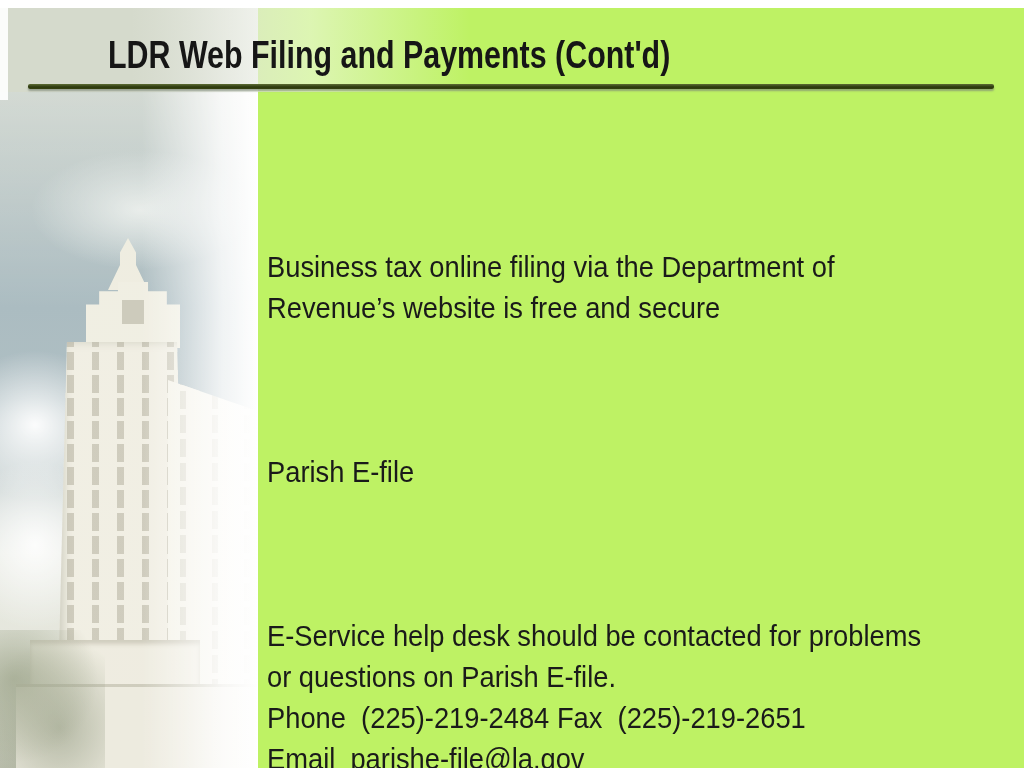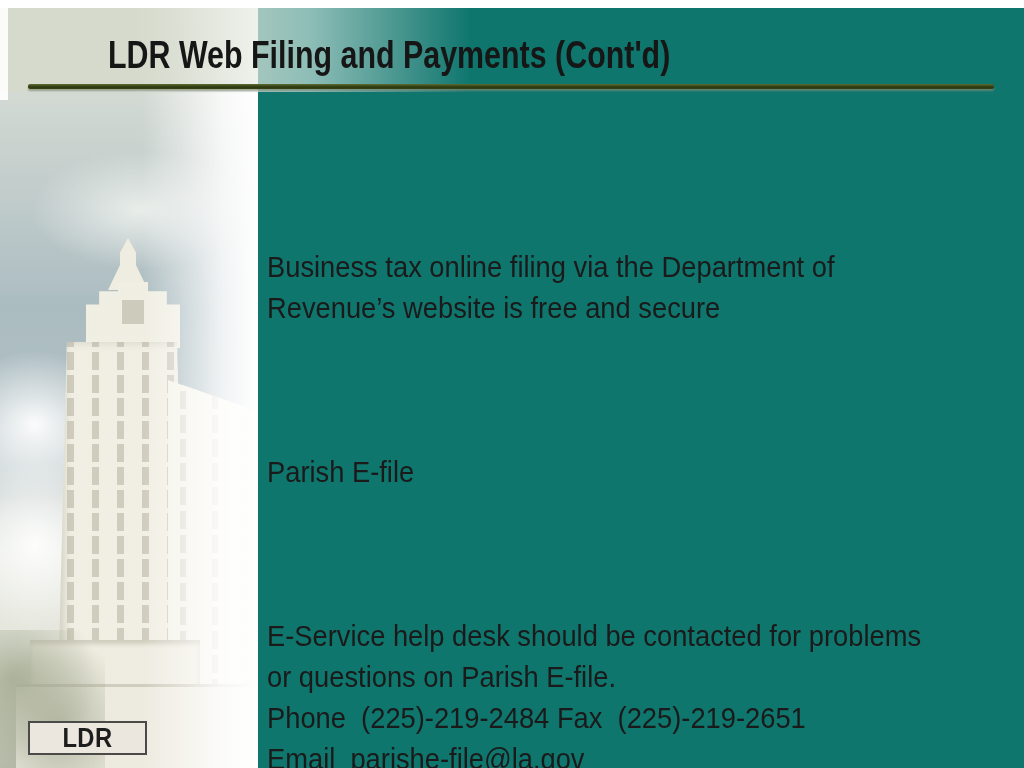--- a/index.html
+++ b/index.html
@@ -1,17 +1,17 @@
 <!DOCTYPE html>
 <html><head>
 <meta charset="utf-8">
 <style>
   html,body{margin:0;padding:0;background:#fff;}
   .slide{
-    position:relative;width:1024px;height:768px;background:#0f766e;
+    position:relative;width:1024px;height:768px;background:#bef264;
     overflow:hidden;font-family:"Liberation Sans",sans-serif;
   }
 
   
   .photo{position:absolute;left:0;top:0;width:258px;height:768px;}
   .sky{position:absolute;left:0;top:0;right:0;bottom:0;
     background:linear-gradient(to bottom,
       #d6dbce 0%, #c8d0c6 10%, #aebcba 24%, #8ea5ac 40%, #93a8ae 52%,
       #bcc8c8 62%, #e0e3da 72%, #dcded0 84%, #aeb39d 96%, #a2a78f 100%);}
   .cloud{position:absolute;border-radius:50%;}
@@ -109,17 +109,14 @@
   <div class="left-margin"></div>
   <h1 class="title">LDR Web Filing and Payments (Cont'd)</h1>
   <div class="rule"></div>
 
   <div class="body-text">
     <p class="para"><span class="bline">Business tax online filing via the Department of Revenue’s website is free and secure</span></p>
     <p class="para"><span class="bline">Parish E-file</span></p>
     <p class="para"><span class="bline">E-Service help desk should be contacted for problems or questions on Parish E-file.</span><span class="bline">Phone  (225)-219-2484 Fax  (225)-219-2651</span><span class="bline">Email  parishe-file@la.gov</span></p>
   </div>
 
-  <div class="ldr-box">
-    <span>LDR</span>
-  </div>
 
 </div>
 
 </body></html>

